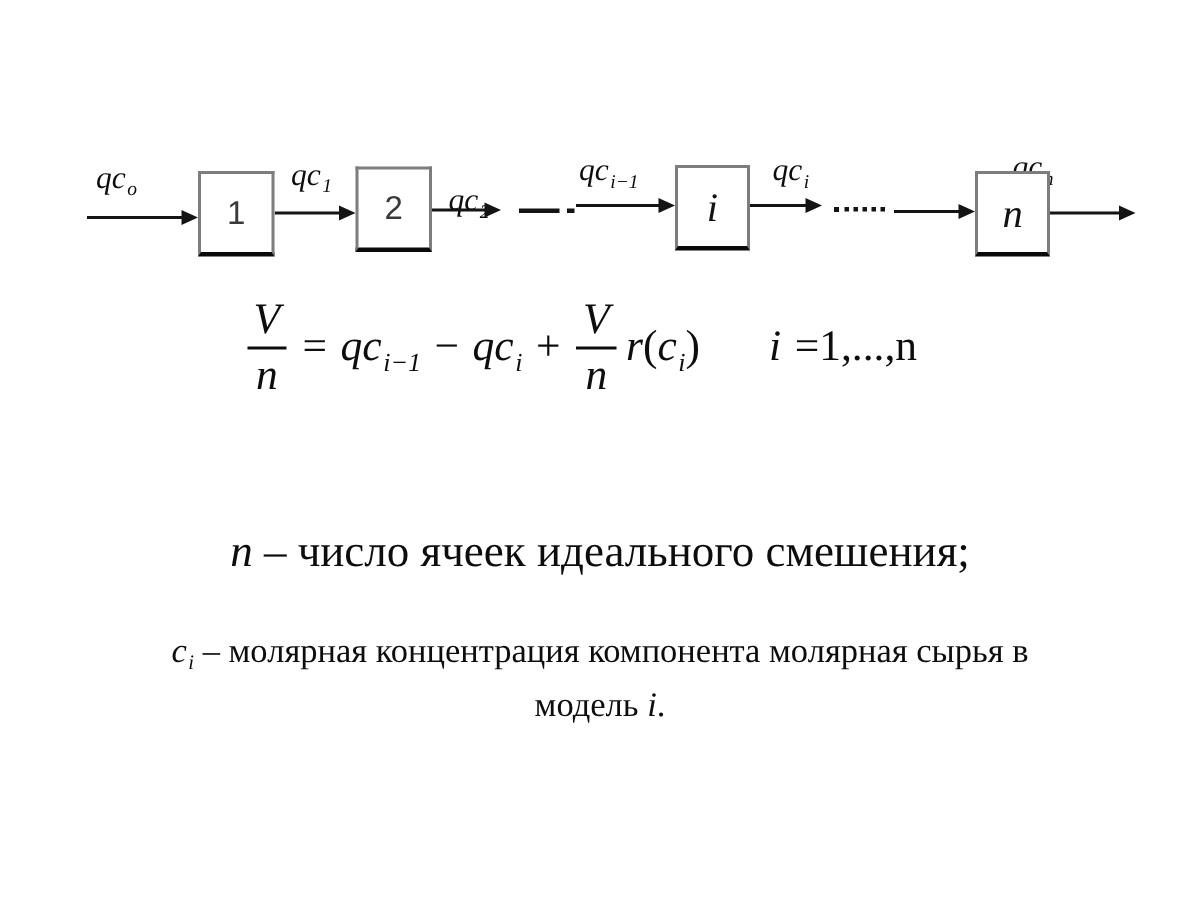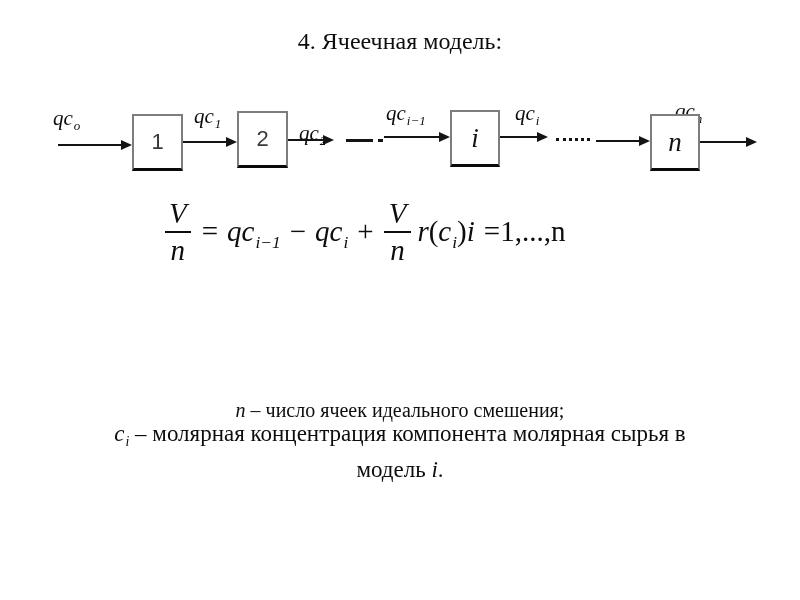--- a/index.html
+++ b/index.html
@@ -26,37 +26,36 @@
   .mi{font-style:italic;}
   .sub{font-size:0.6em;font-style:italic;position:relative;top:0.38em;margin-left:1px;}
 
   
   .eq{position:absolute;left:163px;top:196px;display:flex;align-items:center;
       font-size:29px;white-space:nowrap;}
   .frac{display:inline-flex;flex-direction:column;align-items:center;line-height:1.2;}
   .fnum,.fden{padding:0 6px;text-align:center;}
   .fden{border-top:2px solid #0d0d0d;}
   .op{margin:0 9px;}
-  .cond{}
+  .cond{margin-left:46px;}
   .cond .rest{margin-left:9px;}
 
   
-  .def1{position:absolute;top:351px;left:0;width:100%;text-align:center;font-size:20px;margin-top:48px;}
+  .def1{position:absolute;top:351px;left:0;width:100%;text-align:center;font-size:30px;}
   .def2{position:absolute;top:417px;left:0;width:100%;text-align:center;font-size:23px;line-height:33px;}
 </style>
 </head>
 <body>
 
 <div class="slide">
 
-  <h1 class="title">4. Ячеечная модель:</h1>
 
   <div>
 
-    <span class="qclbl" style="left:53px;top:106px"><span class="mi">qc</span><span class="sub">o</span></span>
+    <span class="qclbl" style="left:64px;top:106px"><span class="mi">qc</span><span class="sub">o</span></span>
     <span class="qclbl" style="left:194px;top:104px"><span class="mi">qc</span><span class="sub">1</span></span>
     <span class="qclbl" style="left:299px;top:121px"><span class="mi">qc</span><span class="sub">2</span></span>
     <span class="qclbl" style="left:386px;top:101px"><span class="mi">qc</span><span class="sub">i−1</span></span>
     <span class="qclbl" style="left:515px;top:101px"><span class="mi">qc</span><span class="sub">i</span></span>
     <span class="qclbl" style="left:675px;top:99px"><span class="mi">qc</span><span class="sub">n</span></span>
 
     <div class="hline" style="left:58px;top:144px;width:64px"></div>
     <div class="ah" style="left:121px;top:140px"></div>
 
     <div class="hline" style="left:183px;top:141px;width:45px"></div>

